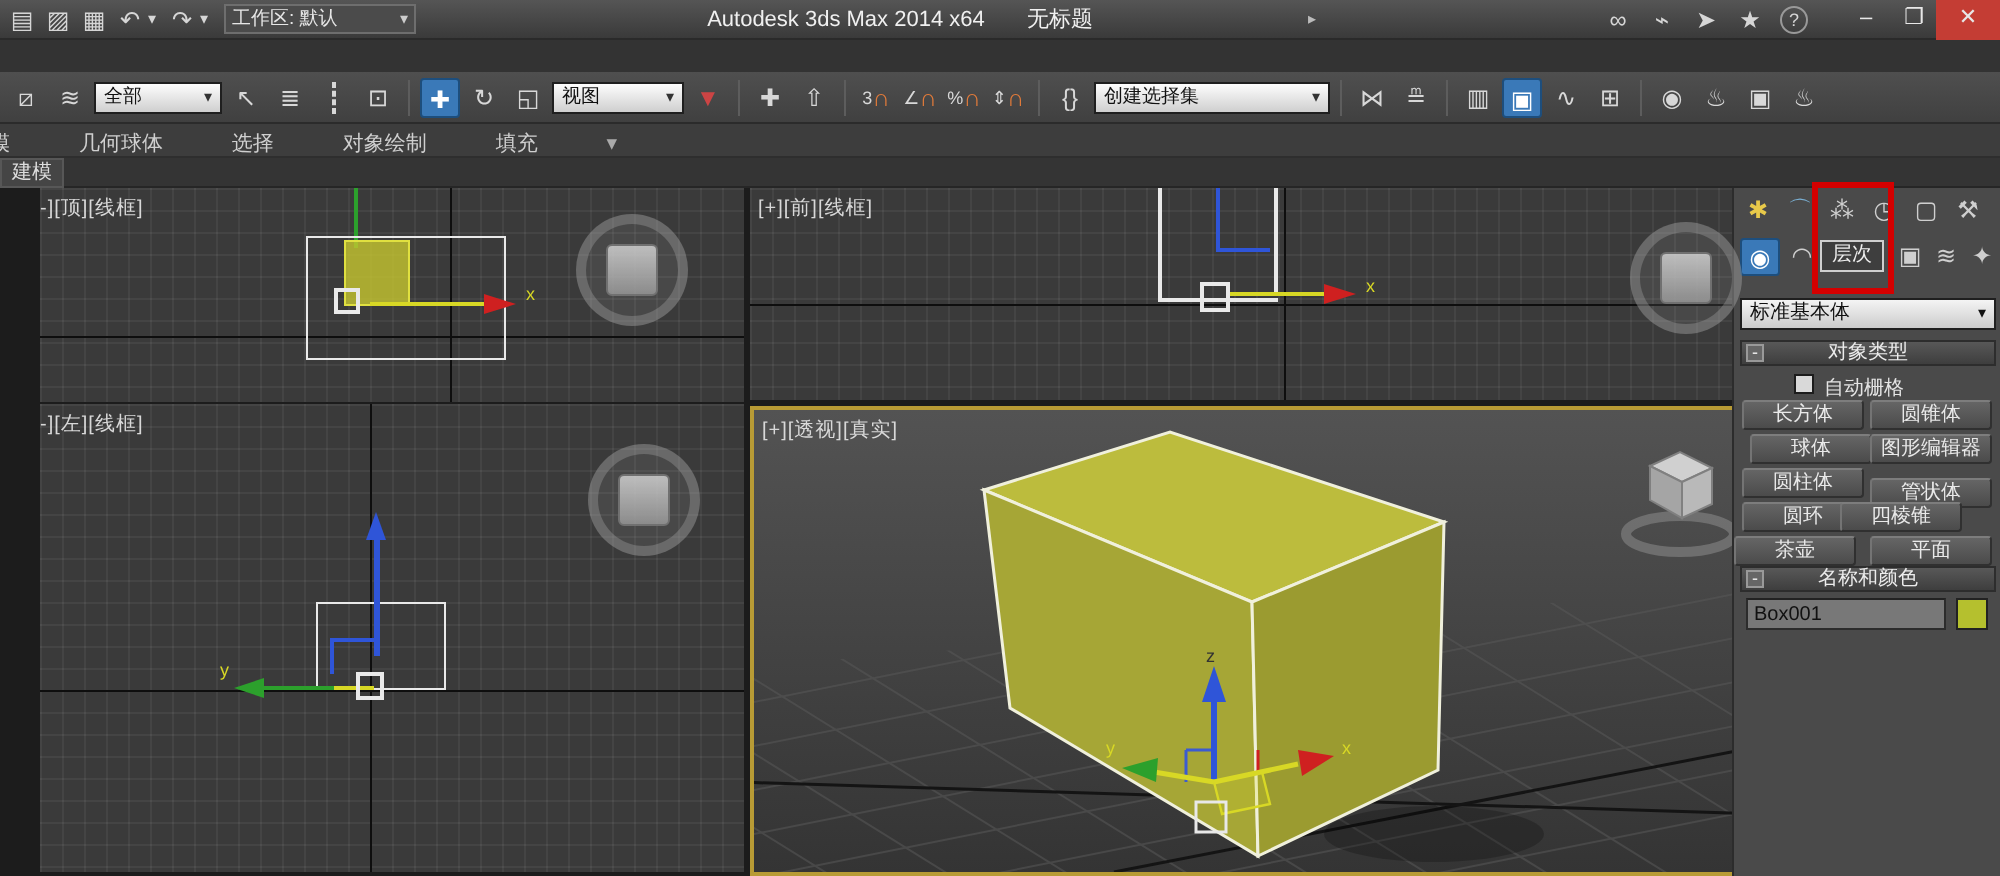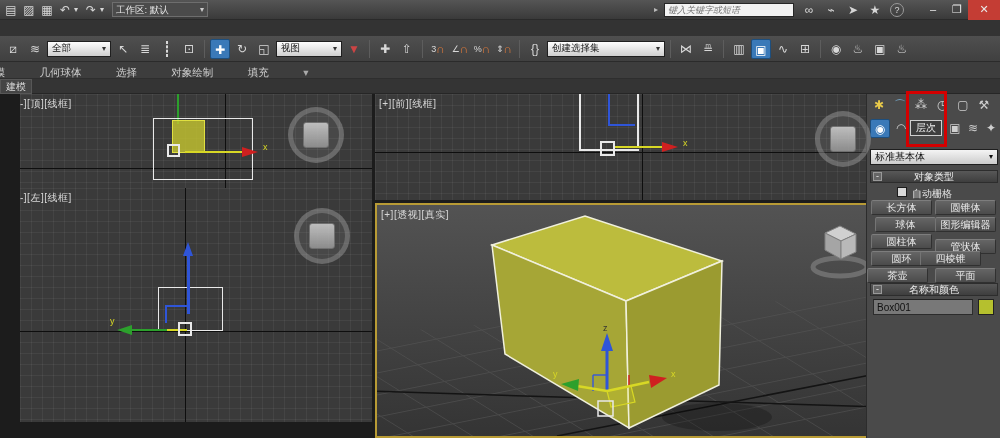--- a/index.html
+++ b/index.html
@@ -121,22 +121,25 @@
     <span class="ticon" style="left:20px">▨</span>
     <span class="ticon" style="left:38px">▦</span>
     <span class="ticon" style="left:56px">↶</span>
     <span class="ticon tsmall" style="left:72px">▾</span>
     <span class="ticon" style="left:82px">↷</span>
     <span class="ticon tsmall" style="left:98px">▾</span>
     <div class="wsdd">
       <span>工作区: 默认</span>
       <span class="car">▾</span>
     </div>
+    <div class="titletext">
+      <span>Autodesk 3ds Max 2014 x64</span>
+      <span class="doc">无标题</span>
+    </div>
     <span class="ticon tsmall" style="left:652px;color:#bbb">▸</span>
-    <input class="searchbox" placeholder="键入关键字或短语" style="">
     <span class="ticon" style="left:800px">∞</span>
     <span class="ticon" style="left:822px">⌁</span>
     <span class="ticon" style="left:844px">➤</span>
     <span class="ticon" style="left:866px">★</span>
     <span class="ticon" style="left:890px;width:14px;height:14px;top:3px;line-height:13px;border:1px solid #999;border-radius:50%;font-size:9px">?</span>
     <span class="winbtn" style="left:922px;width:22px">–</span>
     <span class="winbtn" style="left:946px;width:22px">❐</span>
     <span class="winbtn closebtn" style="left:968px;width:32px">✕</span>
   </div>
 
@@ -211,21 +214,21 @@
       <div class="abs" style="left:157px;top:0;width:2px;height:30px;background:#2ca02c"></div>
       <div class="wire" style="left:133px;top:24px;width:100px;height:62px"></div>
       <div class="abs" style="left:152px;top:26px;width:33px;height:33px;background:rgba(199,199,48,.8);border:1px solid #e0e040"></div>
       <div class="abs" style="left:165px;top:57px;width:57px;height:2px;background:#d8d825"></div>
       <div class="abs" style="left:222px;top:53px;width:0;height:0;border-left:16px solid #cf2020;border-top:5px solid transparent;border-bottom:5px solid transparent"></div>
       <span class="lbl" style="left:243px;top:48px">x</span>
       <div class="selsq" style="left:147px;top:50px;width:13px;height:13px"></div>
       <div class="vcube" style="left:268px;top:13px"></div>
     </div>
 
-    <div class="vp" style="left:0;top:94px;width:352px;height:234px">
+    <div class="vp" style="left:0;top:108px;width:352px;height:234px">
       <span class="vplabel" style="left:0">-][左][线框]</span>
       <div class="axv" style="left:165px"></div>
       <div class="axh" style="top:143px"></div>
       <div class="wire" style="left:138px;top:99px;width:65px;height:44px"></div>
       <div class="abs" style="left:167px;top:66px;width:3px;height:60px;background:#2f55d8"></div>
       <div class="abs" style="left:163px;top:54px;width:0;height:0;border-bottom:14px solid #2f55d8;border-left:5px solid transparent;border-right:5px solid transparent"></div>
       <div class="abs" style="left:145px;top:117px;width:25px;height:2px;background:#2f55d8"></div>
       <div class="abs" style="left:145px;top:117px;width:2px;height:18px;background:#2f55d8"></div>
       <div class="abs" style="left:147px;top:141px;width:20px;height:2px;background:#d8d825"></div>
       <div class="abs" style="left:112px;top:141px;width:35px;height:2px;background:#2ca02c"></div>

